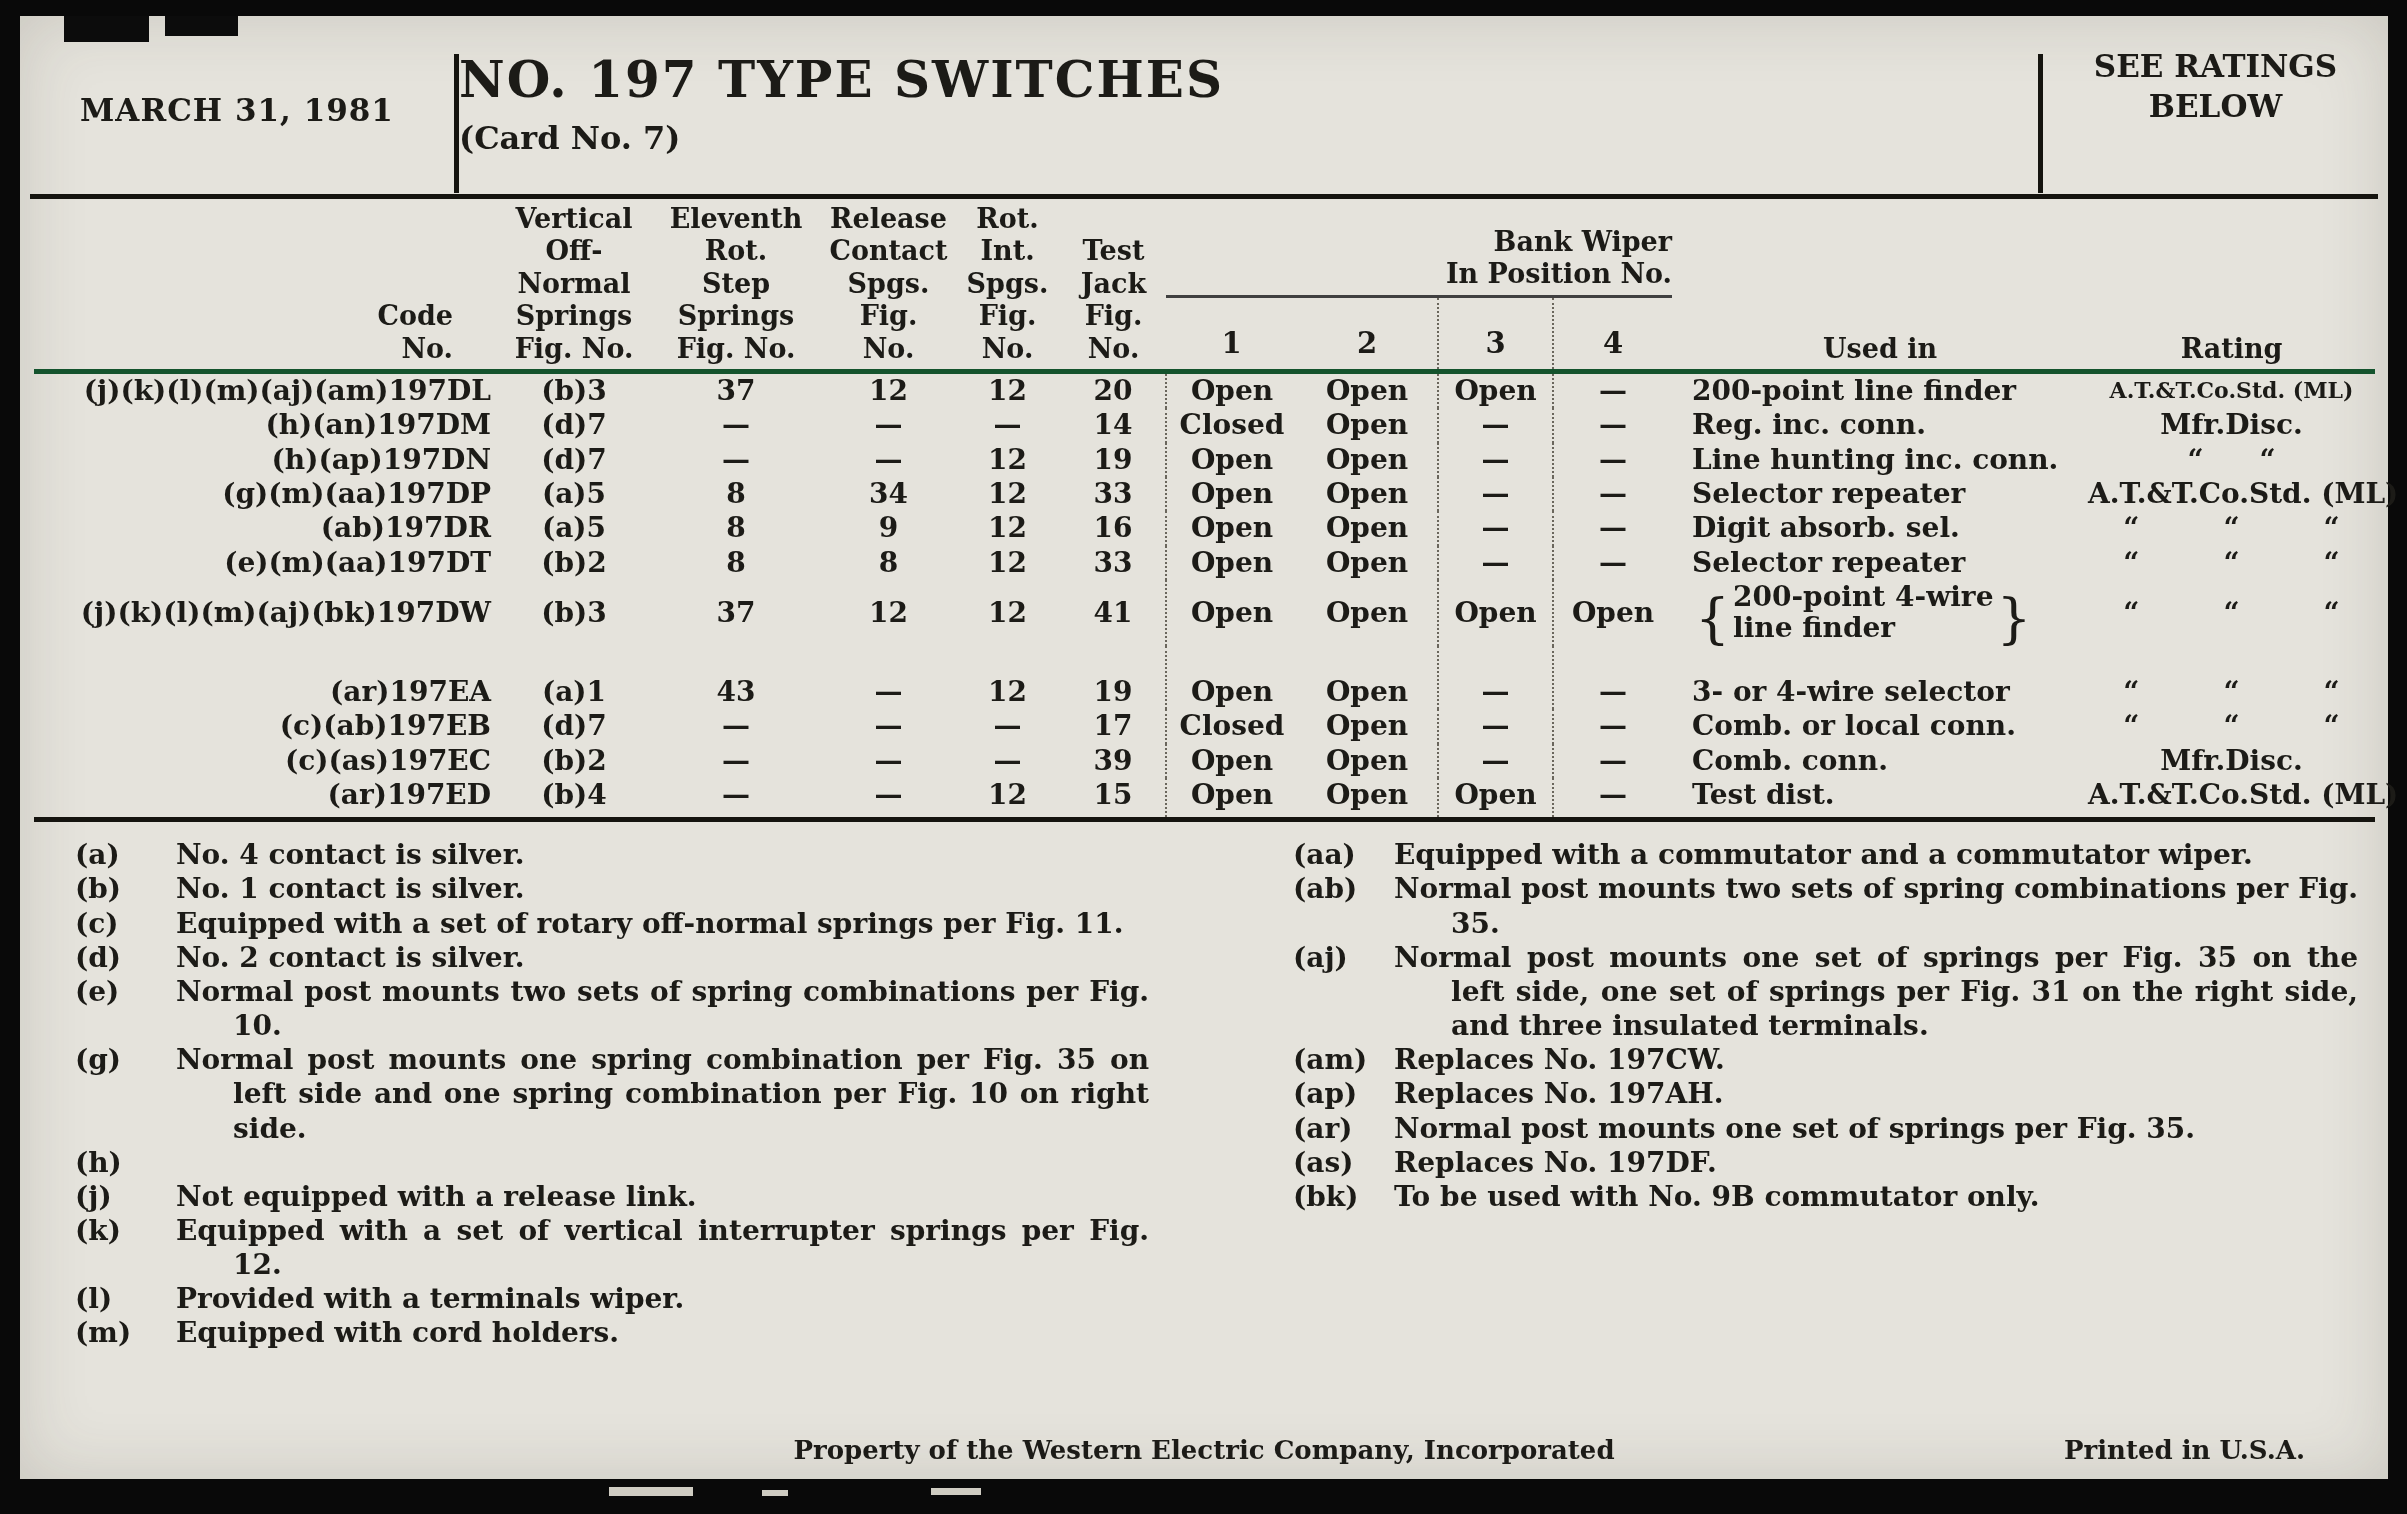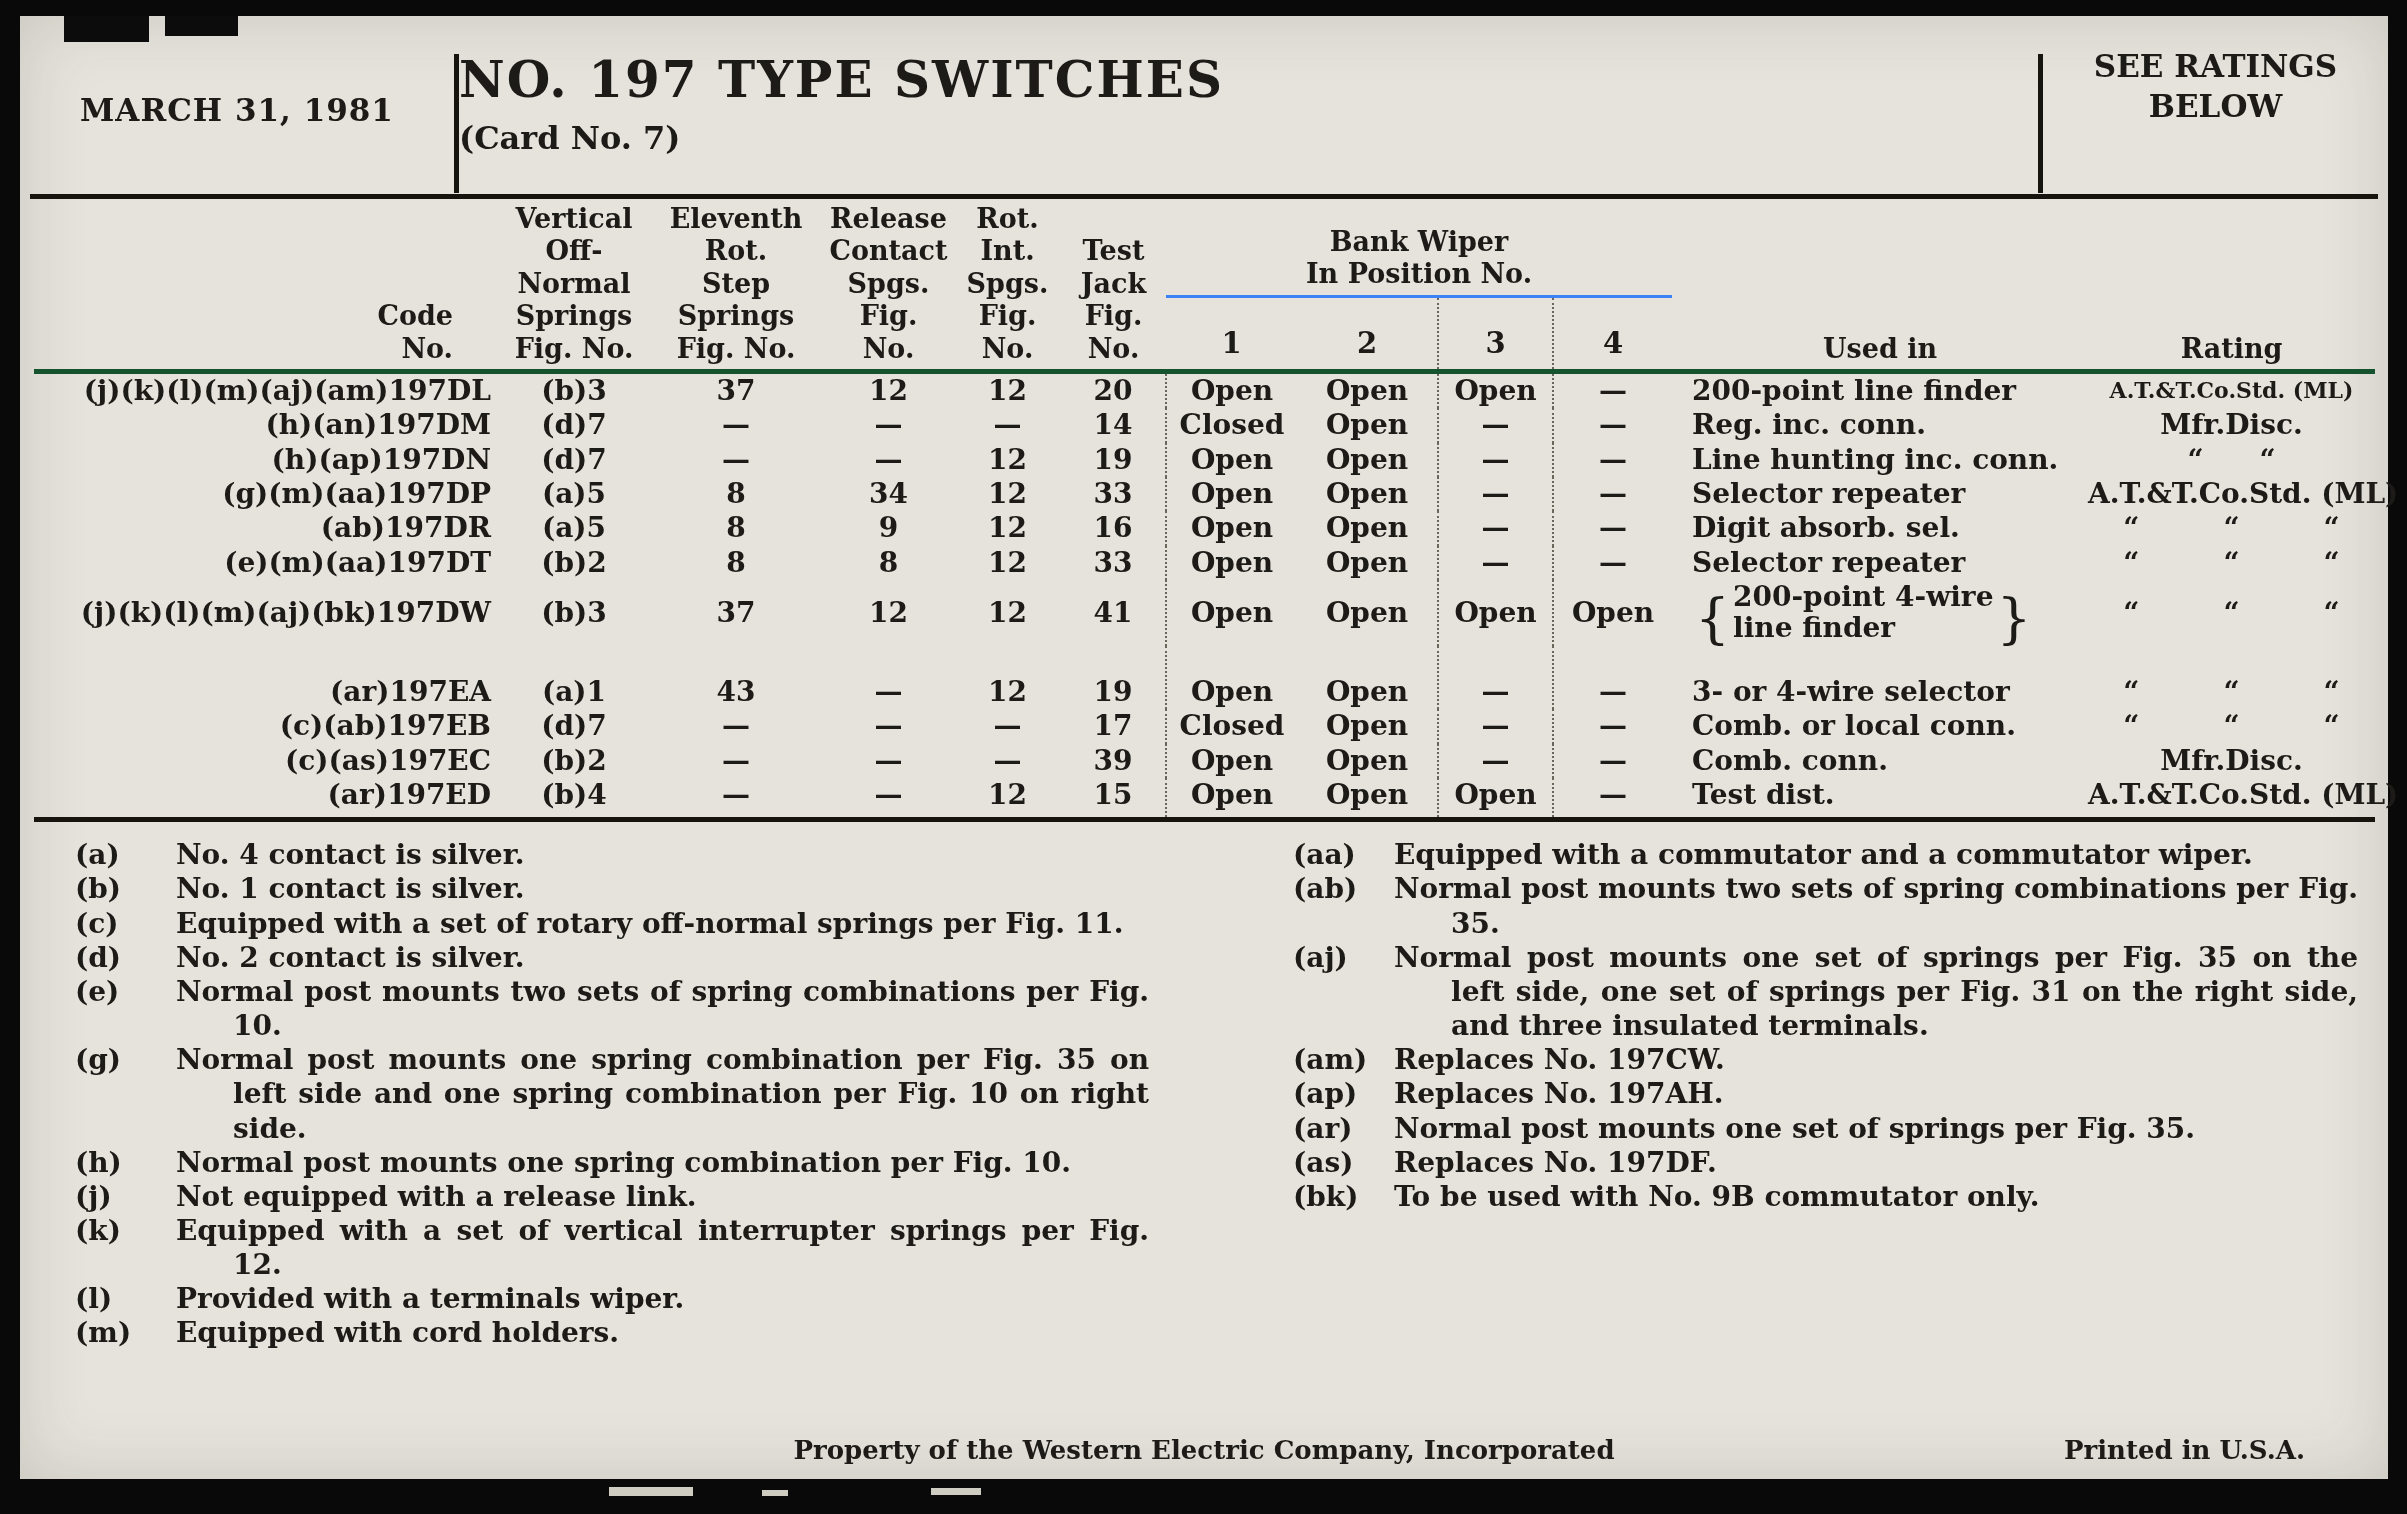--- a/index.html
+++ b/index.html
@@ -37,21 +37,21 @@
               padding-top: 30px; white-space: pre-line; }
   .rule-heavy { height: 5px; background: #15140f; margin: 0 10px; }
 
   
   table.switch { border-collapse: collapse; table-layout: fixed; margin: 4px 14px 0; width: 2340px; }
   th, td { padding: 0; font-weight: 700; }
   thead th { vertical-align: bottom; text-align: center; font-size: 27px; line-height: 1.2; padding-bottom: 4px; }
   .hml { white-space: pre-line; display: inline-block; }
   .col-code-h { text-align: right; padding-right: 46px; }
   .th-tall, .pos-row th { border-bottom: 5px solid #14532d; }
-  .th-group { border-bottom: 3px solid #3b82f6; padding-bottom: 4px; }
+  .th-group { border-bottom: 3px solid #404040; padding-bottom: 4px; text-align: right; }
   .pos-row th { font-size: 29px; padding: 10px 0 8px; }
   tbody td { font-size: 28px; text-align: center; padding: 1px 0 2px; line-height: 1.12; }
   .cell-code { text-align: right; padding-right: 8px; white-space: nowrap; }
   .cell-used { text-align: left; padding-left: 20px; }
   .cell-rating { white-space: nowrap; }
   .rating-sm .cell-rating { font-size: 22px; }
   .row-italic td { }
   .row-italic .cell-rating { font-style: normal; }
   .row-gap td { padding-top: 30px; }
   tbody tr:last-child td { border-bottom: 5px solid #15140f; padding-bottom: 7px; }
@@ -414,21 +414,20 @@
           <span class="fn-text">Normal post mounts two sets of spring combinations per Fig. 10.</span>
         </div>
 
         <div class="fn-item">
           <span class="fn-label">(g)</span>
           <span class="fn-text">Normal post mounts one spring combination per Fig. 35 on left side and one spring combination per Fig. 10 on right side.</span>
         </div>
 
         <div class="fn-item">
           <span class="fn-label">(h)</span>
-          <span class="fn-text">Normal post mounts one spring combination per Fig. 10.</span>
         </div>
 
         <div class="fn-item">
           <span class="fn-label">(j)</span>
           <span class="fn-text">Not equipped with a release link.</span>
         </div>
 
         <div class="fn-item">
           <span class="fn-label">(k)</span>
           <span class="fn-text">Equipped with a set of vertical interrupter springs per Fig. 12.</span>

